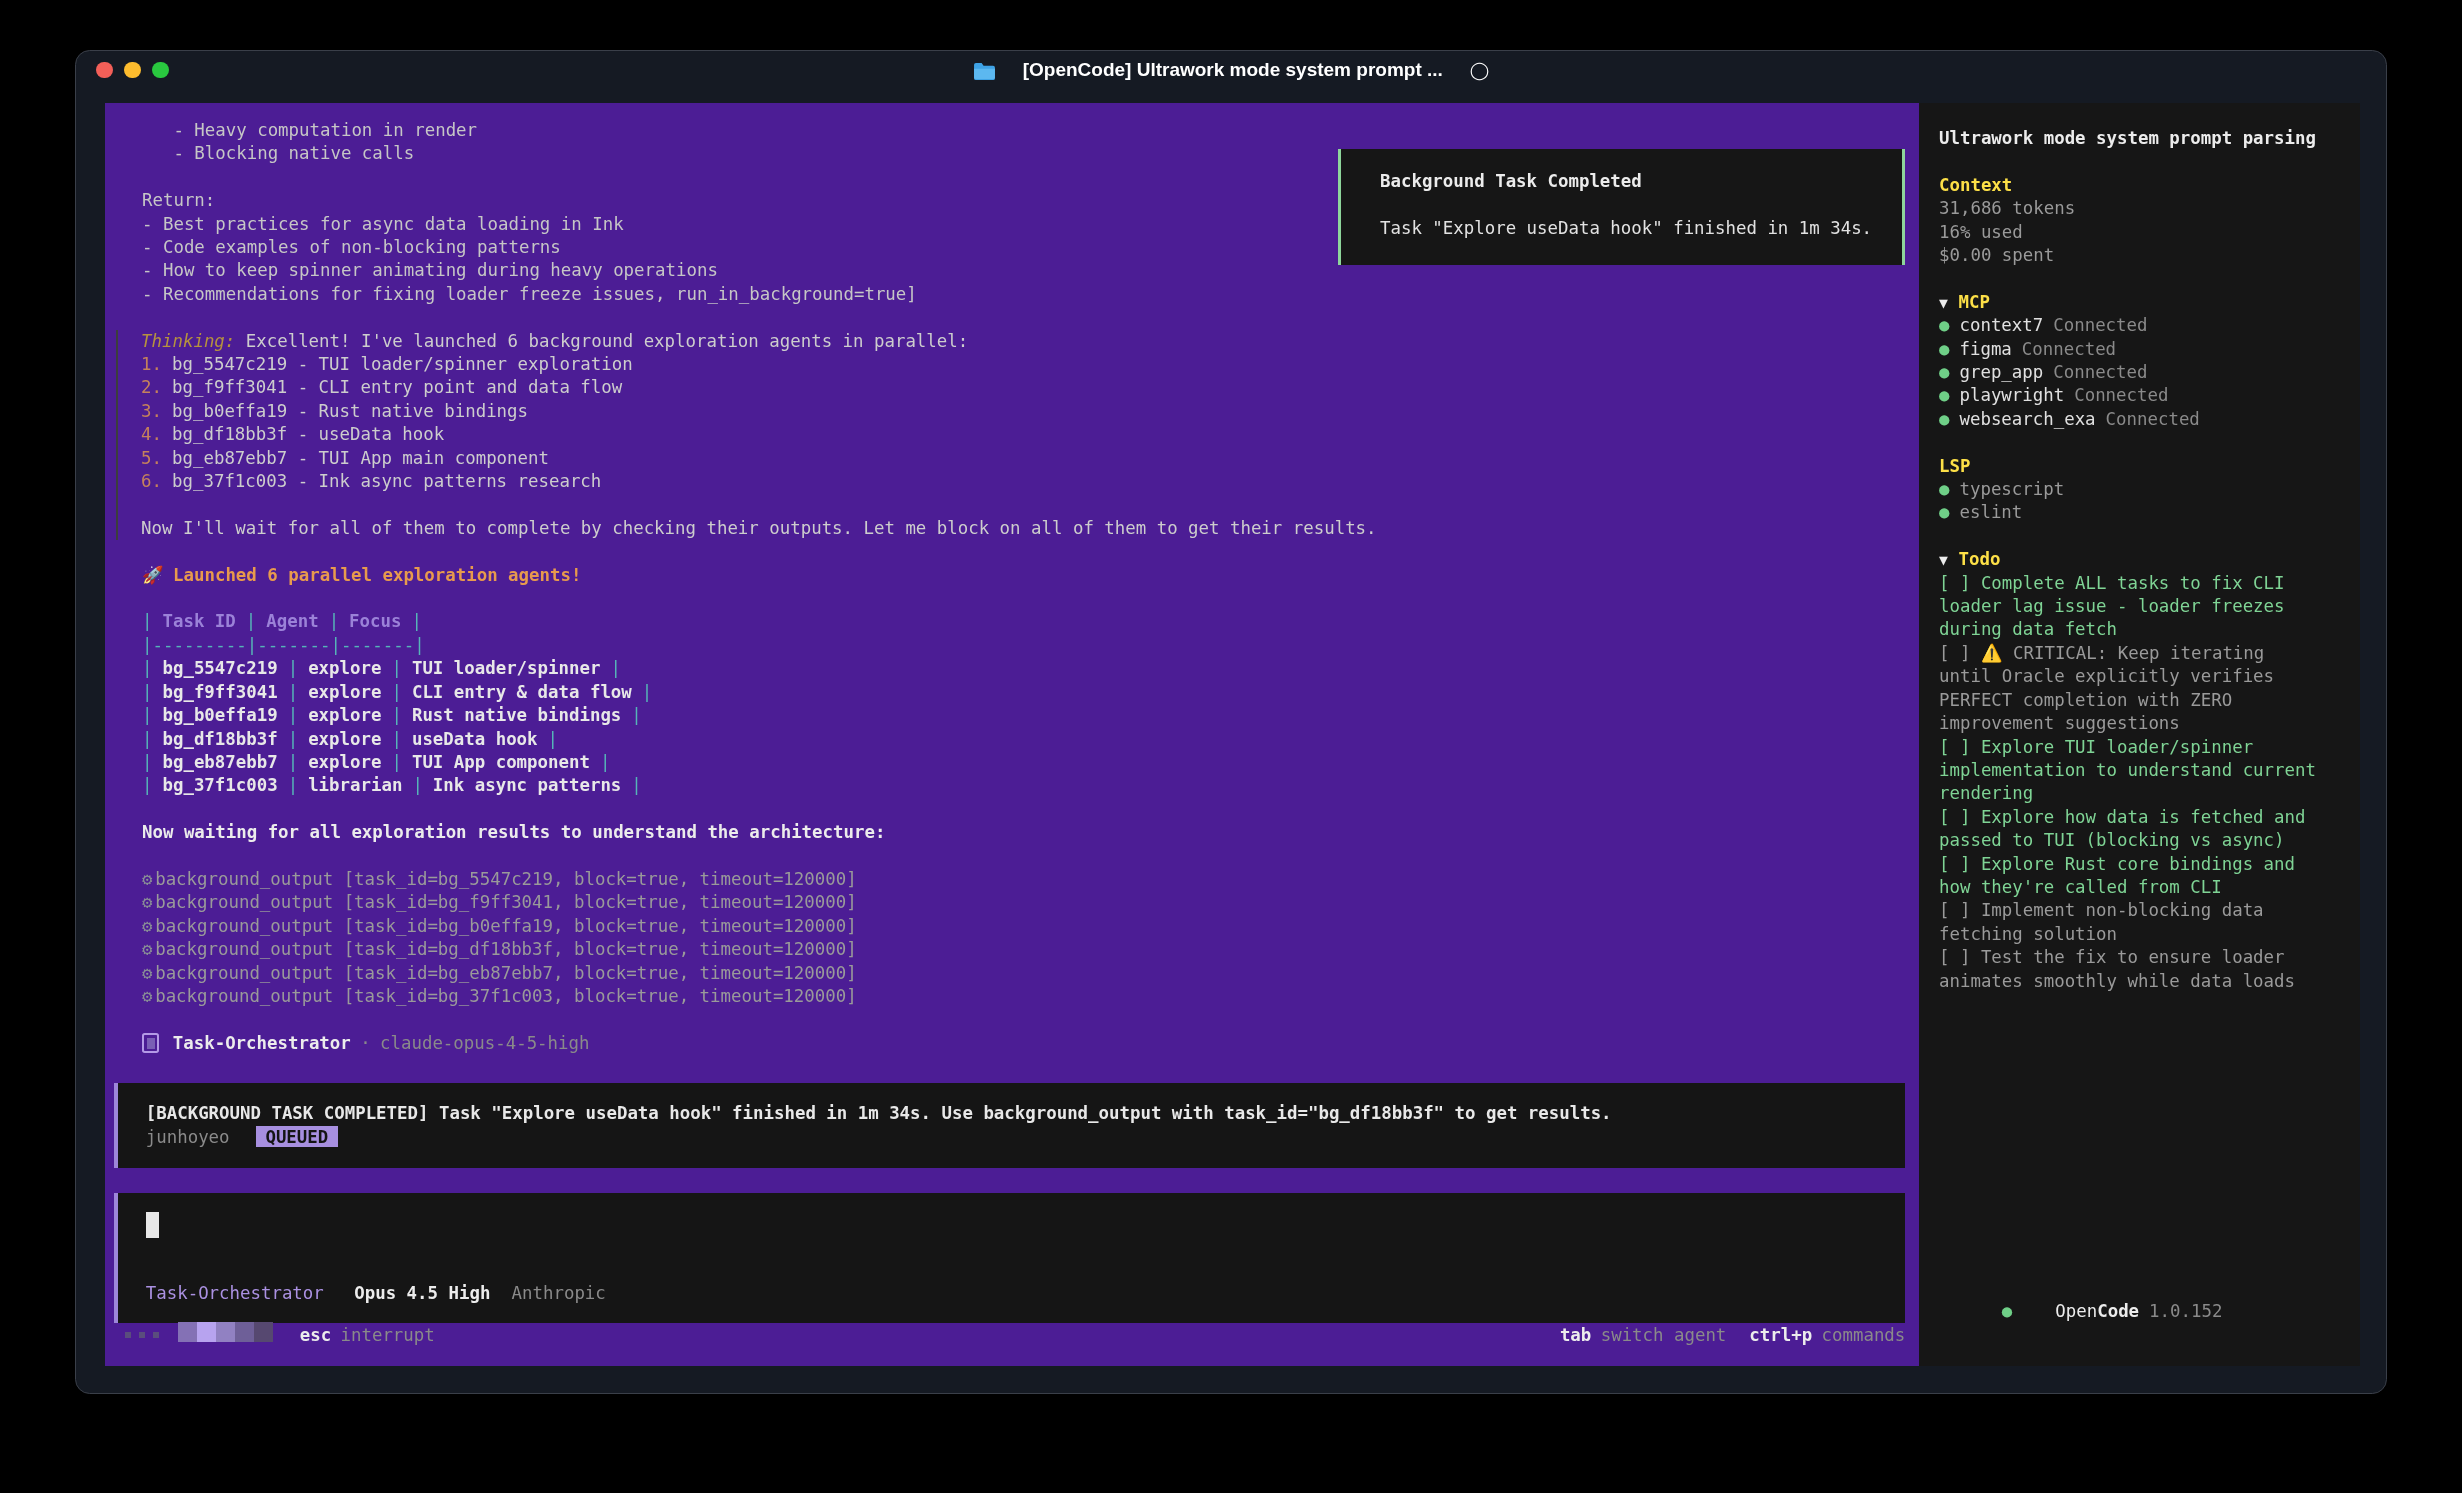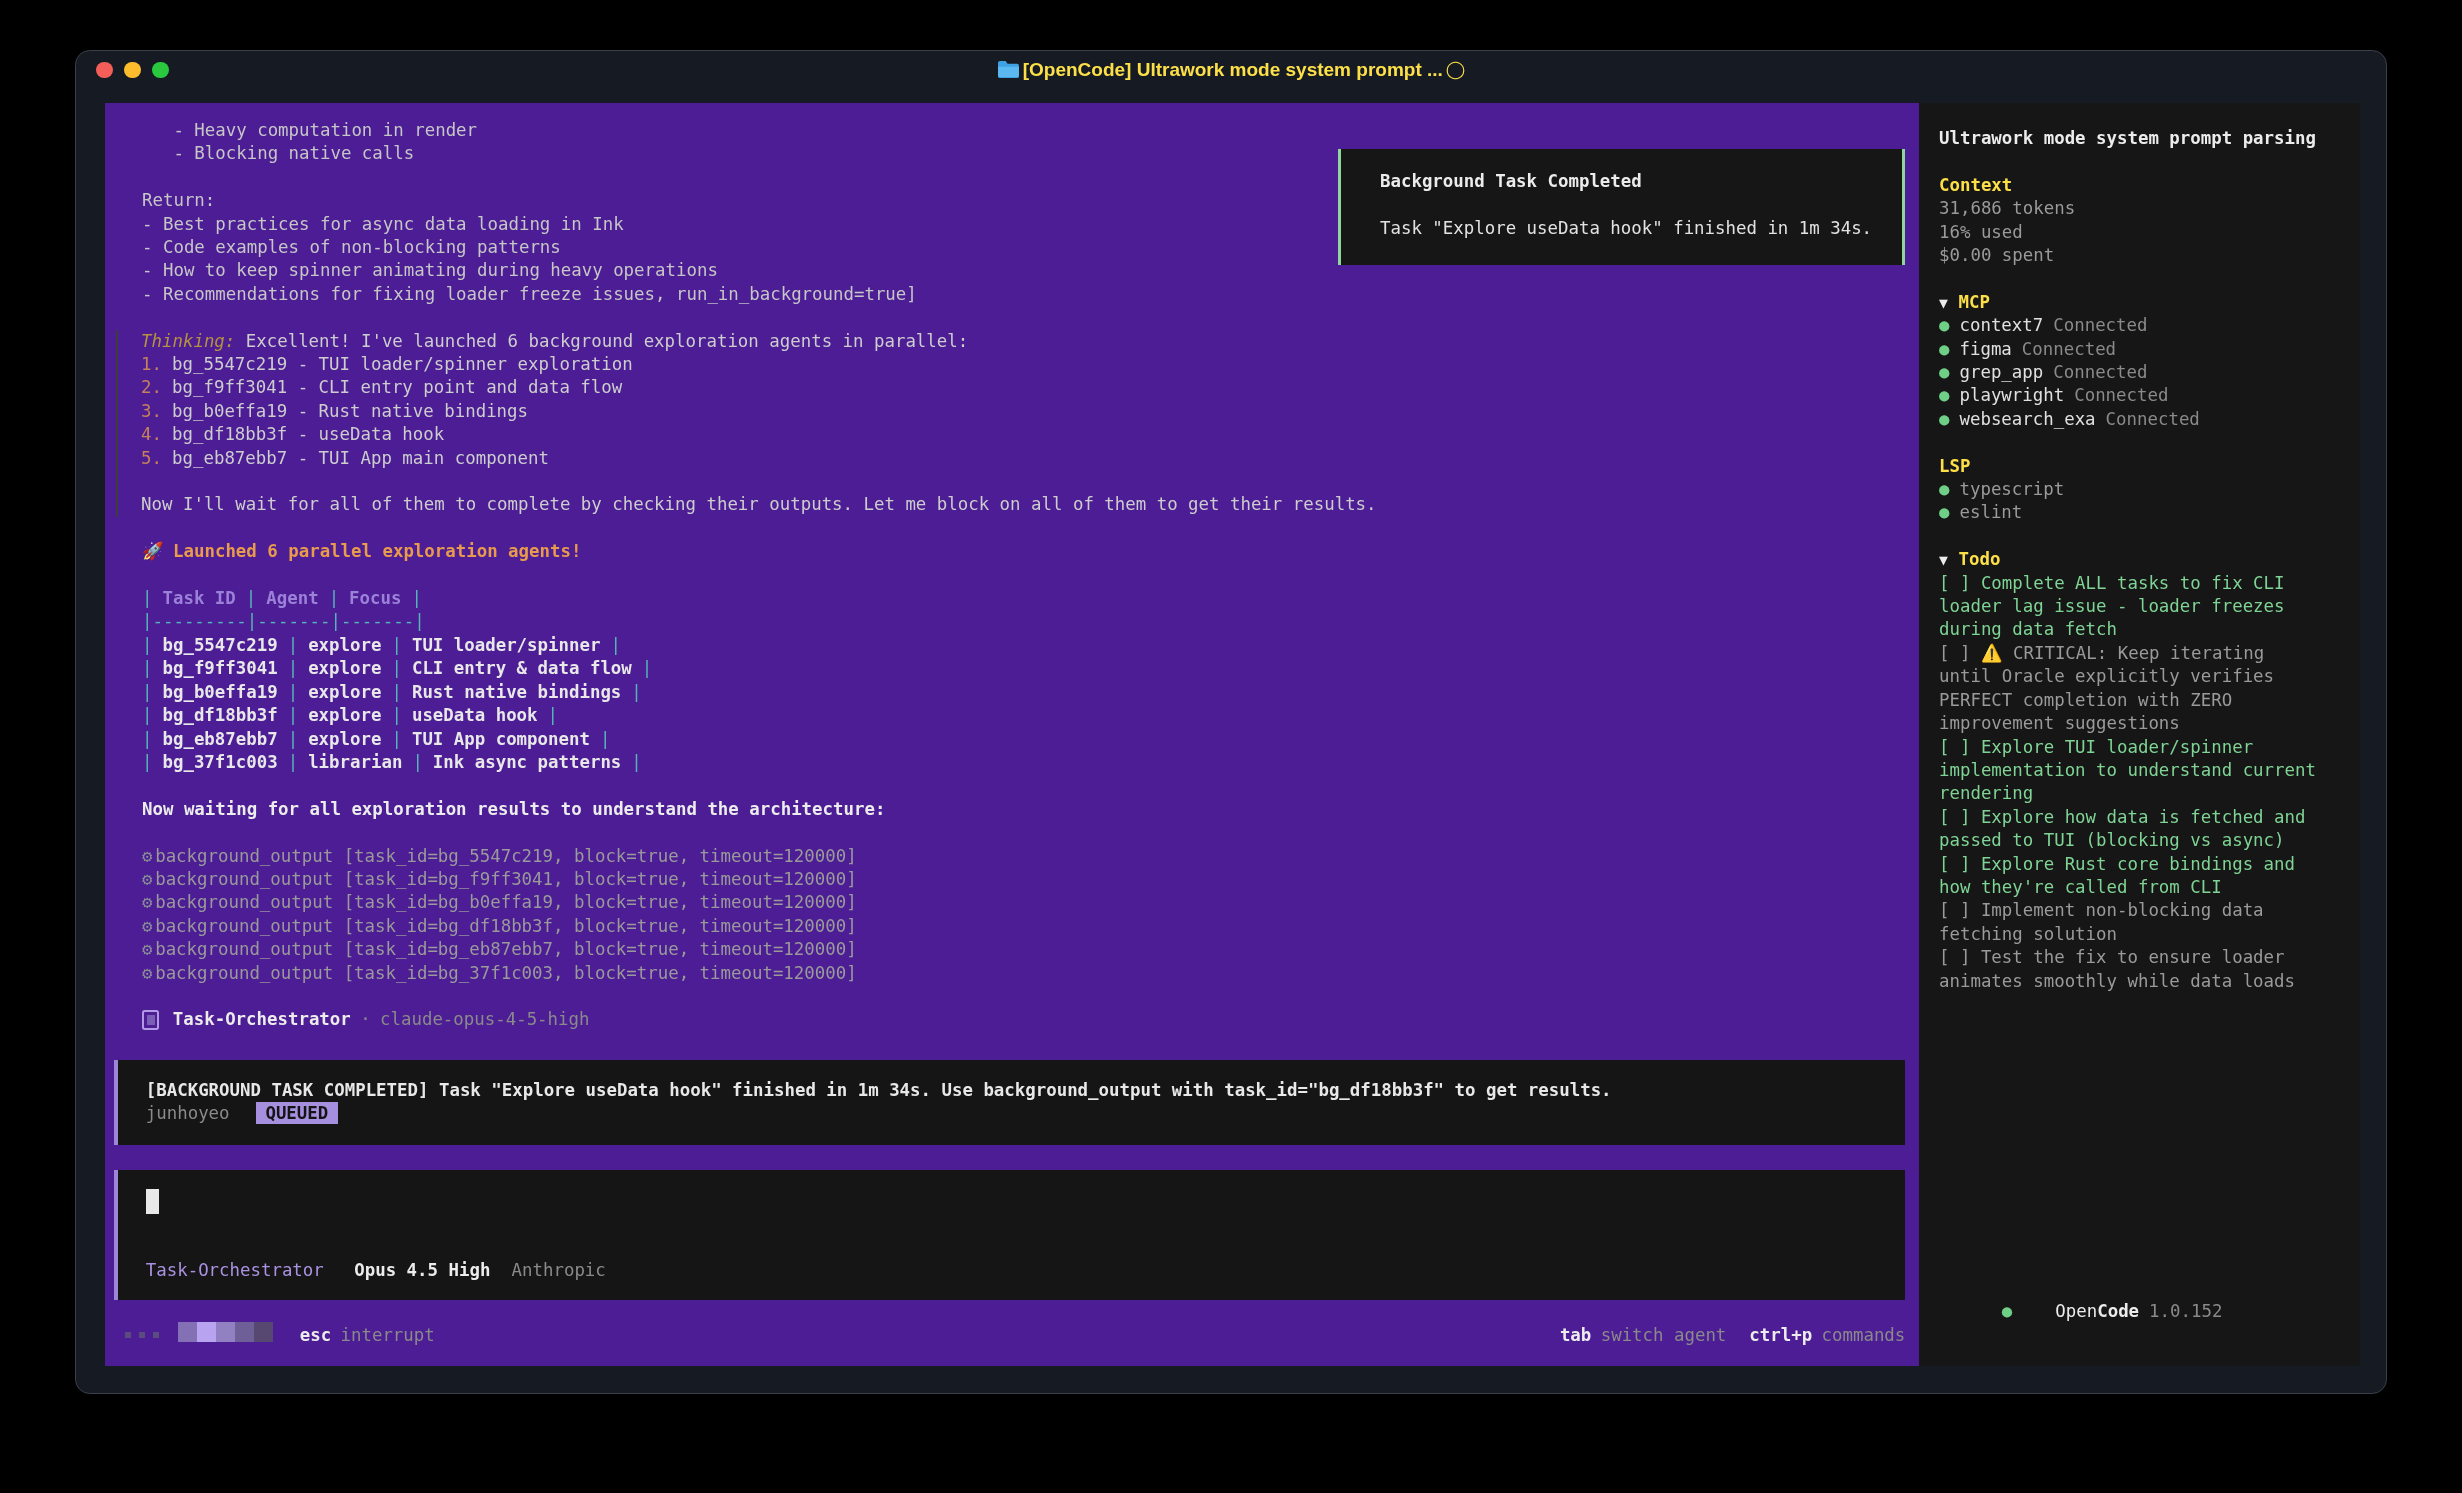--- a/index.html
+++ b/index.html
@@ -14,21 +14,21 @@
     background:#151a23; border:0.7px solid #3a3f49; border-radius:14.7px;
     overflow:hidden;
   }
   
   .titlebar { position:relative; height:37px; display:flex; align-items:center; justify-content:center; }
   .lights { position:absolute; left:20px; top:10.7px; display:flex; gap:11.4px; }
   .light { width:16.7px; height:16.7px; border-radius:50%; }
   .light.red { background:#f35f58; }
   .light.yellow { background:#fdbc2e; }
   .light.green { background:#29c83f; }
-  .title { display:flex; align-items:center; gap:3px; font-family:"Liberation Sans",sans-serif; font-weight:bold; font-size:19px; color:#fde047; }
+  .title { display:flex; align-items:flex-end; gap:27px; font-family:"Liberation Sans",sans-serif; font-weight:bold; font-size:19px; color:#ffffff; }
   .title .circle { font-weight:400; font-size:17.4px; }
   
   .main-panel {
     position:absolute; left:29px; top:52px; width:1815px; height:1263px;
     background:#4c1d95; font-size:17.4px; line-height:23.4px; color:#cdcdcd;
   }
   .sidebar {
     position:absolute; left:1843px; top:52px; width:441px; height:1263px;
     background:#161616; font-size:17.4px; line-height:23.4px; color:#cdcdcd;
   }
@@ -149,20 +149,21 @@
 - Recommendations for fixing loader freeze issues, run_in_background=true]</pre>
       <div class="blank"></div>
 
       <div class="think">
         <div class="row"><span class="think-label">Thinking:</span><span> Excellent! I've launched 6 background exploration agents in parallel:</span></div>
         <div class="row"><span class="num">1.</span><span>bg_5547c219 - TUI loader/spinner exploration</span></div>
         <div class="row"><span class="num">2.</span><span>bg_f9ff3041 - CLI entry point and data flow</span></div>
         <div class="row"><span class="num">3.</span><span>bg_b0effa19 - Rust native bindings</span></div>
         <div class="row"><span class="num">4.</span><span>bg_df18bb3f - useData hook</span></div>
         <div class="row"><span class="num">5.</span><span>bg_eb87ebb7 - TUI App main component</span></div>
+        <div class="row"><span class="num">6.</span><span>bg_37f1c003 - Ink async patterns research</span></div>
         <div class="blank"></div>
         <div class="row">Now I'll wait for all of them to complete by checking their outputs. Let me block on all of them to get their results.</div>
       </div>
 
       <div class="blank"></div>
       <div class="row banner"><span class="bicon">🚀</span><span>Launched 6 parallel exploration agents!</span></div>
       <div class="blank"></div>
 
       <div class="row trow"><span class="tpipe">|</span><span class="th">Task ID</span><span class="tpipe">|</span><span class="th">Agent</span><span class="tpipe">|</span><span class="th">Focus</span><span class="tpipe">|</span></div>
       <div class="row tsep">|---------|-------|-------|</div>

